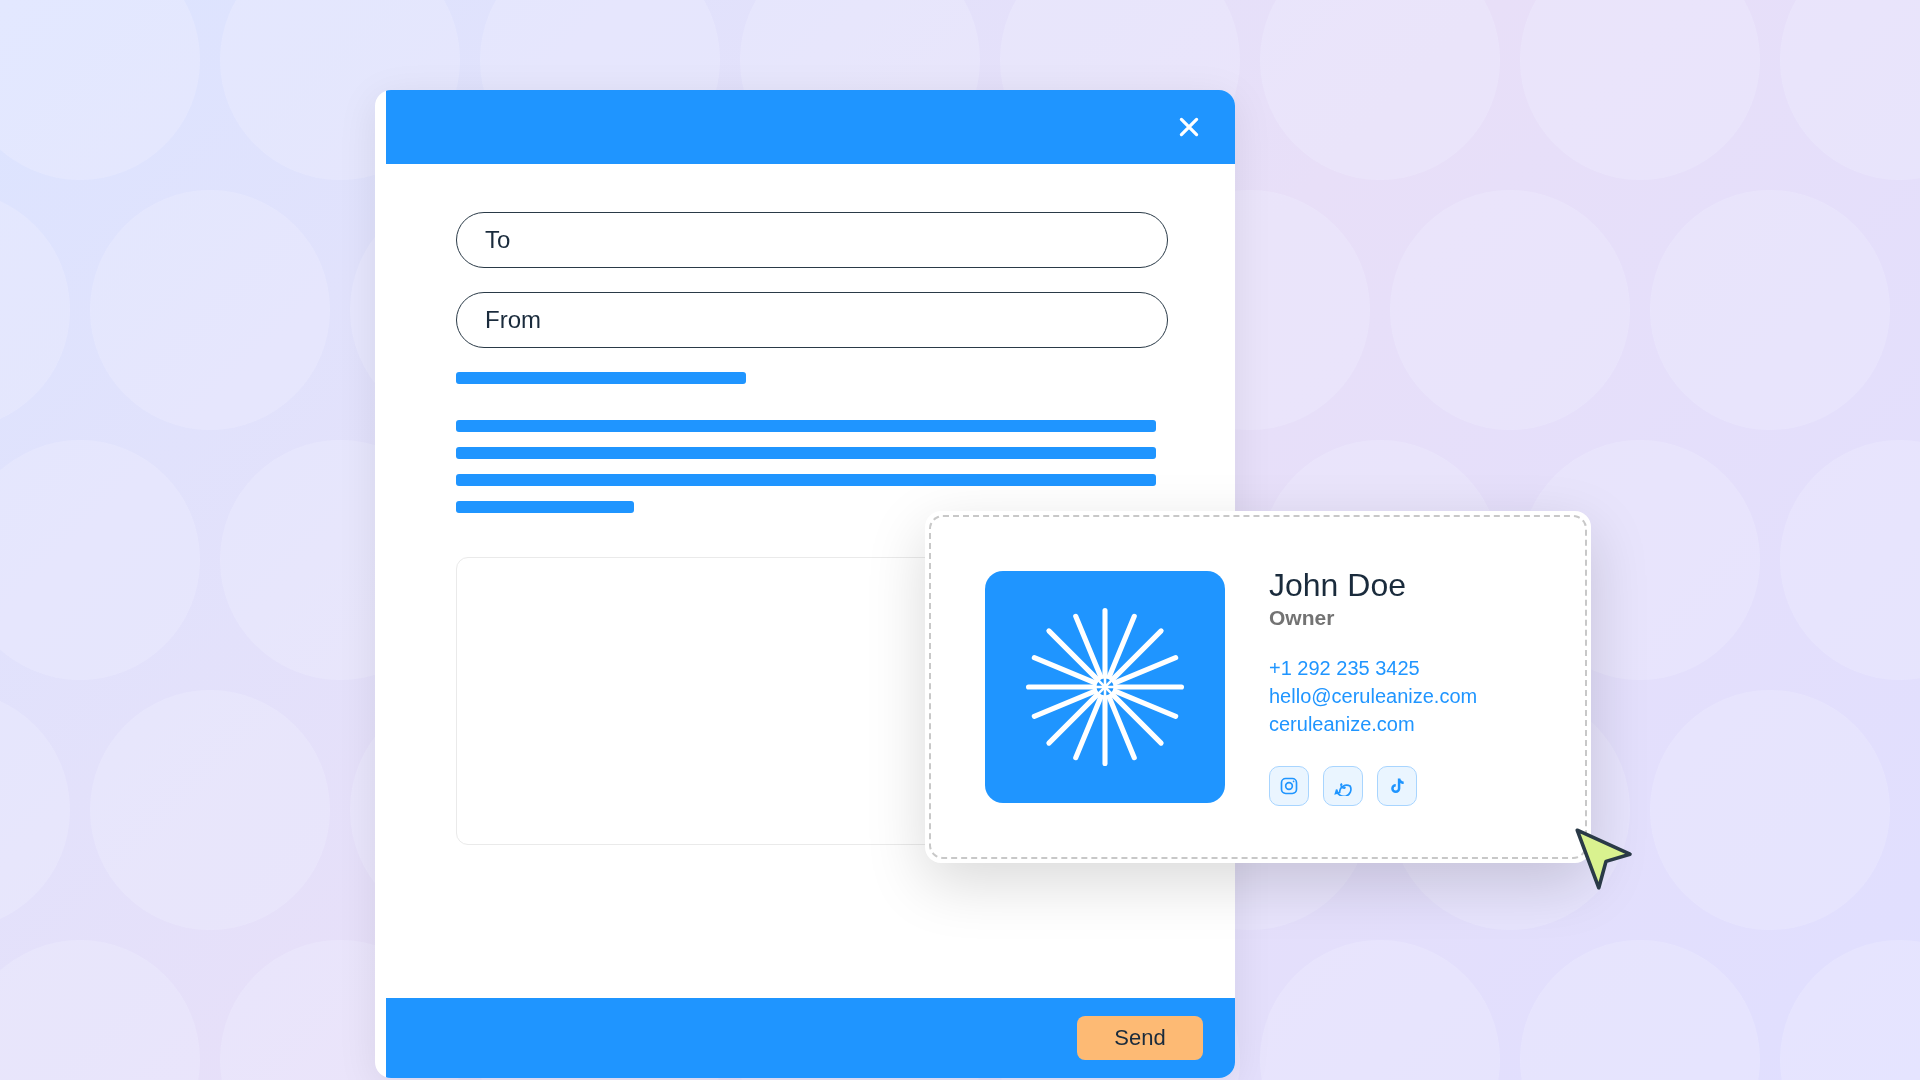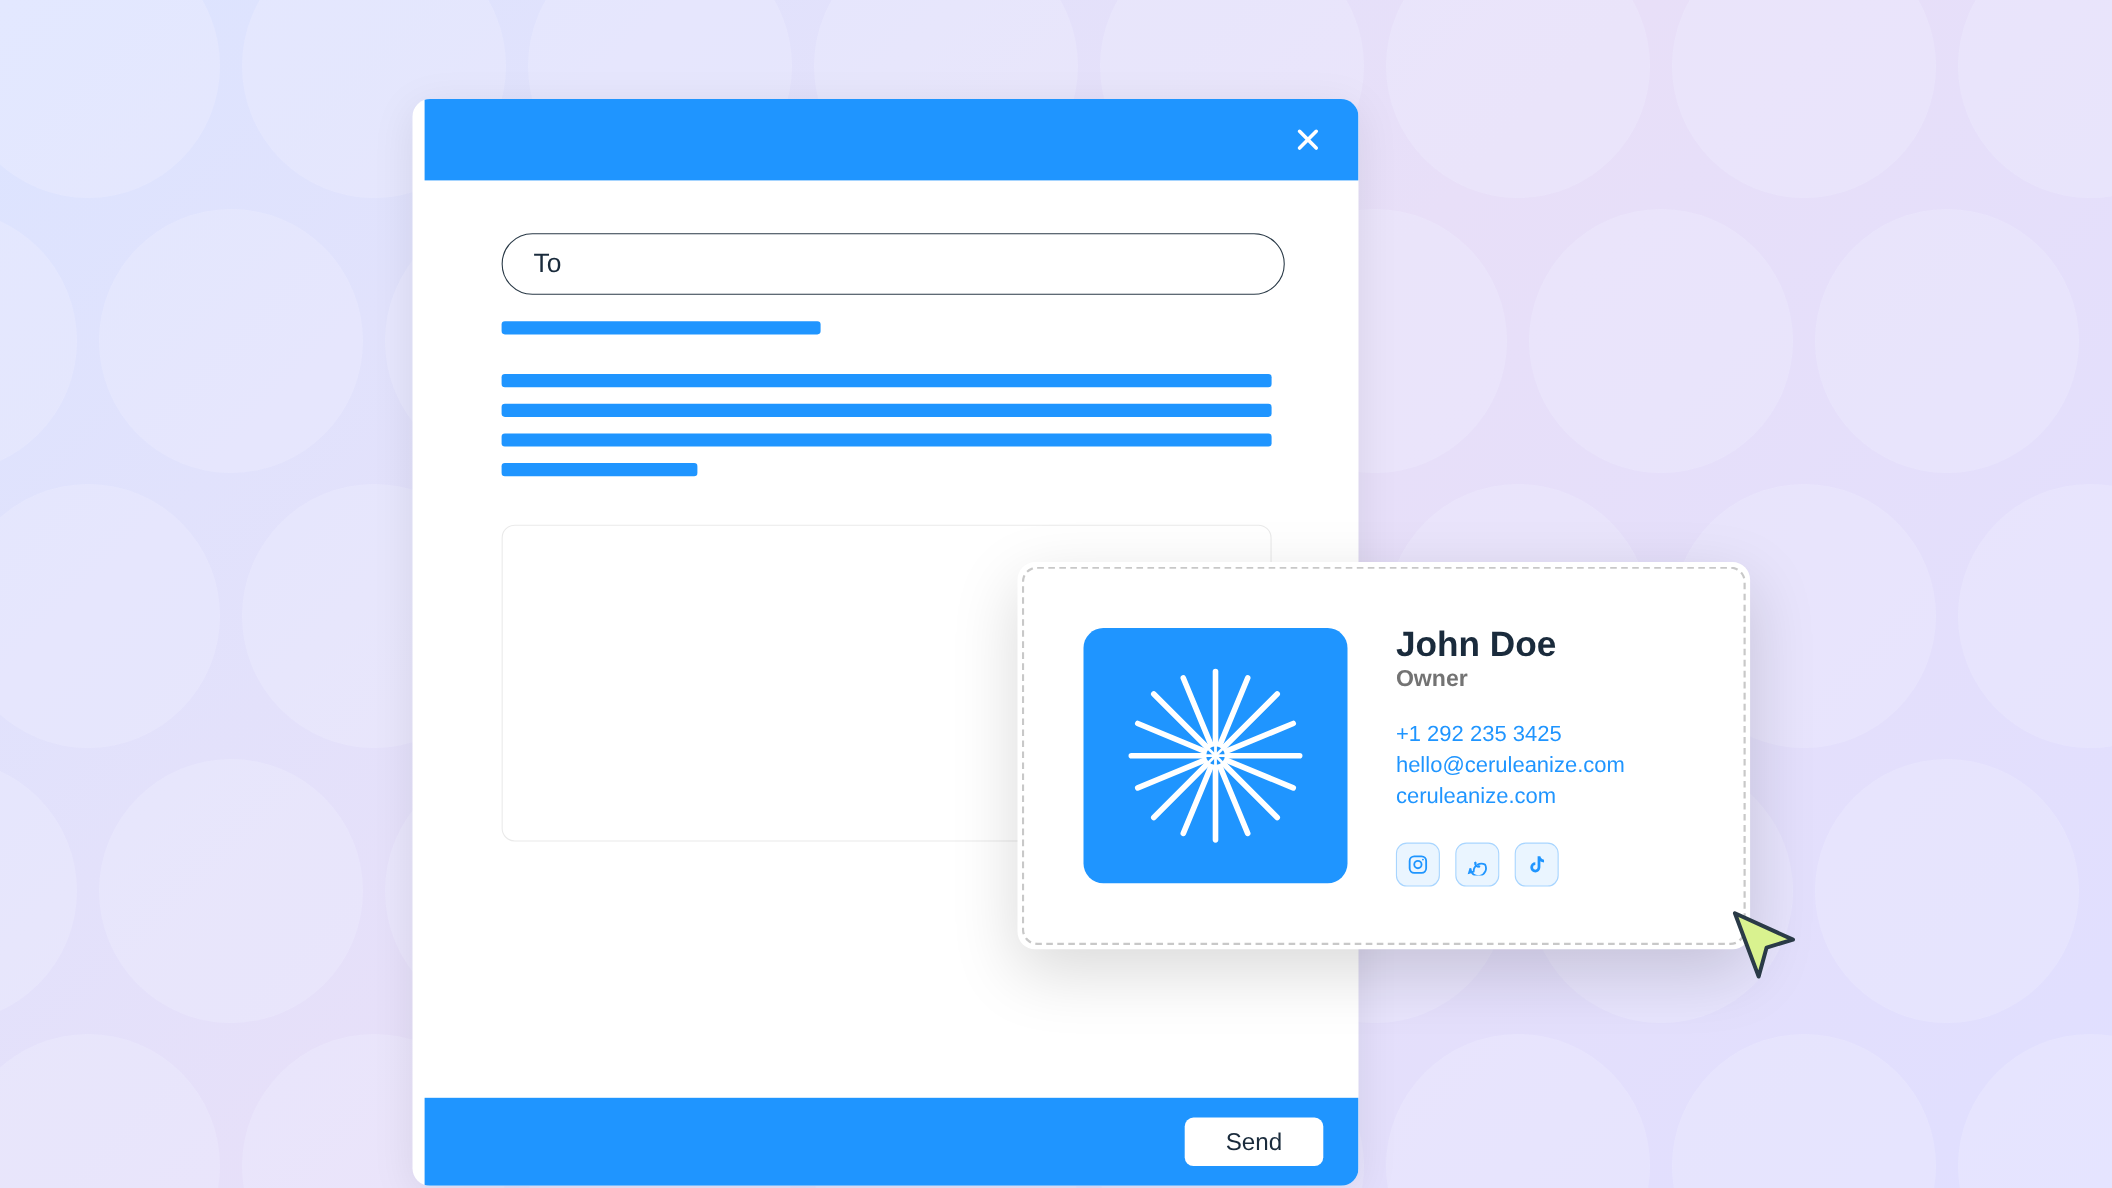--- a/index.html
+++ b/index.html
@@ -96,21 +96,21 @@
 
 .window-footer {
   background: #1f95ff;
   height: 80px;
   display: flex;
   justify-content: flex-end;
   align-items: center;
   padding-right: 32px;
 }
 .send-btn {
-  background: #ffffff;
+  background: #fdba74;
   border: none;
   border-radius: 8px;
   width: 126px;
   height: 44px;
   font-size: 22px;
   color: #1a2b3c;
   cursor: pointer;
   margin-left: 24px;
 }
 
@@ -144,21 +144,21 @@
   background: #1f95ff;
   border-radius: 18px;
   display: flex;
   align-items: center;
   justify-content: center;
   flex-shrink: 0;
 }
 .logo-square svg { width: 170px; height: 170px; }
 
 .sig-info { display: flex; flex-direction: column; }
-.sig-name { font-size: 32px; font-weight: 700; color: #1a2b3c; line-height: 1.1; }
+.sig-name { font-size: 32px; font-weight: 400; color: #1a2b3c; line-height: 1.1; }
 .sig-role { font-size: 21px; font-weight: 600; color: #737373; margin-top: 2px; margin-bottom: 24px; }
 .sig-line { font-size: 20px; color: #1f95ff; line-height: 1.4; }
 
 .social-row { display: flex; gap: 14px; margin-top: 28px; }
 .social-btn {
   width: 40px;
   height: 40px;
   border-radius: 10px;
   border: 1.5px solid #a8d5ff;
   background: #eaf5ff;
@@ -230,20 +230,23 @@
     <button class="close-btn">
       <svg viewBox="0 0 24 24">
         <path d="M5 5 L19 19 M19 5 L5 19" stroke="#fff" stroke-width="3" stroke-linecap="round" fill="none"></path>
       </svg>
     </button>
   </div>
   <div class="window-body">
     <div class="pill-input">
       <span>To</span>
     </div>
+    <div class="pill-input">
+      <span>From</span>
+    </div>
     <div class="body-lines">
       <div class="body-line line-short1"></div>
       <div class="body-line line-full"></div>
       <div class="body-line line-full"></div>
       <div class="body-line line-full"></div>
       <div class="body-line line-short2"></div>
     </div>
     <div class="signature-placeholder"></div>
   </div>
   <div class="window-footer">

